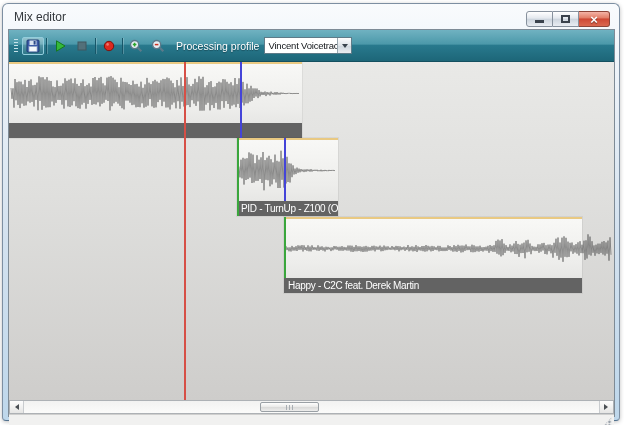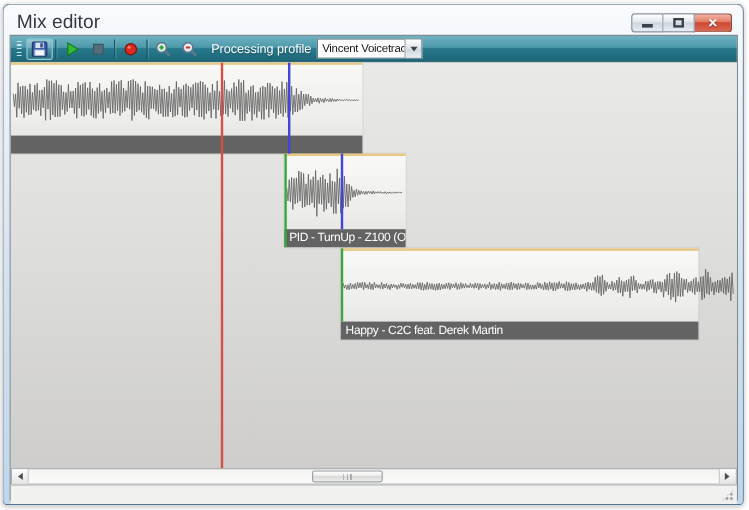--- a/index.html
+++ b/index.html
@@ -5,36 +5,36 @@
   * { box-sizing: border-box; margin: 0; padding: 0; }
   html,body { width:624px; height:425px; background:#fff; font-family:"Liberation Sans",sans-serif; overflow:hidden; }
   body { position:relative; }
 
   .win { position:absolute; left:2px; top:3px; width:618px; height:418px;
          border:1px solid #7d8fa2; border-bottom-color:#54738f; border-radius:6px 6px 4px 4px;
          background:linear-gradient(180deg,#f9fbfd 0%,#ecf2f8 18%,#d4e2ef 55%,#bed7eb 100%);
          box-shadow:0 1px 4px rgba(0,0,0,.25); }
 
   .titlebar { position:absolute; left:0; top:0; right:0; height:25px; }
-  .title-text { position:absolute; left:11px; top:6px; font-size:16px; color:#33383d; text-shadow:0 1px 0 rgba(255,255,255,.8); }
+  .title-text { position:absolute; left:11px; top:6px; font-size:12px; color:#33383d; text-shadow:0 1px 0 rgba(255,255,255,.8); }
 
   .winbtns { position:absolute; top:7px; right:9px; display:flex; }
   .wb { height:16px; border:1px solid #87919d; display:flex; align-items:center; justify-content:center;
         background:linear-gradient(180deg,#ffffff,#e3e8ee 45%,#ccd4dd 50%,#e9edf2); }
   .wb-min { width:27px; border-radius:3px 0 0 3px; }
   .wb-max { width:26px; border-left:none; }
   .wb-close { width:31px; border-left:none; border-radius:0 3px 3px 0;
         background:linear-gradient(180deg,#f4b3a6,#e27e68 42%,#ce4834 50%,#da6850 100%); border-color:#8d4438; }
   .g-min { width:9px; height:3px; background:#3a424c; margin-top:5px; }
   .g-max { width:9px; height:8px; border:2px solid #3a424c; }
   .g-close::before { content:"\00D7"; color:#fff; font-size:13px; font-weight:bold; line-height:1; text-shadow:0 1px 1px rgba(0,0,0,.45); }
 
   .content { position:absolute; left:5px; top:25px; width:607px; height:388px; border:1px solid #7e8b96; background:#e2e2e0; }
 
-  .toolbar { height:22px; display:flex; align-items:center; padding:0 3px; border-bottom:1px solid #145060;
+  .toolbar { height:32px; display:flex; align-items:center; padding:0 3px; border-bottom:1px solid #145060;
              background:linear-gradient(180deg,#70b2c1 0%,#4c99aa 45%,#28798d 50%,#1d6678 100%); }
   .tgrip { width:4px; height:13px; margin:0 4px 0 2px;
            background:repeating-linear-gradient(180deg,#c6e3ea 0 1px,rgba(255,255,255,0) 1px 3px); }
   .tbtn { width:22px; height:18px; display:flex; align-items:center; justify-content:center; border:1px solid transparent; }
   .tbtn.highlight { border-color:#93cddc; border-radius:2px;
            background:linear-gradient(180deg,rgba(255,255,255,.35),rgba(255,255,255,.05)); }
   .tbtn svg { display:block; }
   .tsep { width:1px; height:16px; background:#175668; box-shadow:1px 0 0 rgba(255,255,255,.22); margin:0 2px; }
   .tlabel { color:#fff; font-size:10.5px; margin:0 5px 0 7px; white-space:nowrap; text-shadow:0 1px 1px rgba(0,0,0,.35); }
   .combo { width:88px; height:17px; background:#fff; border:1px solid #5d7b88; display:flex; align-items:stretch; }

